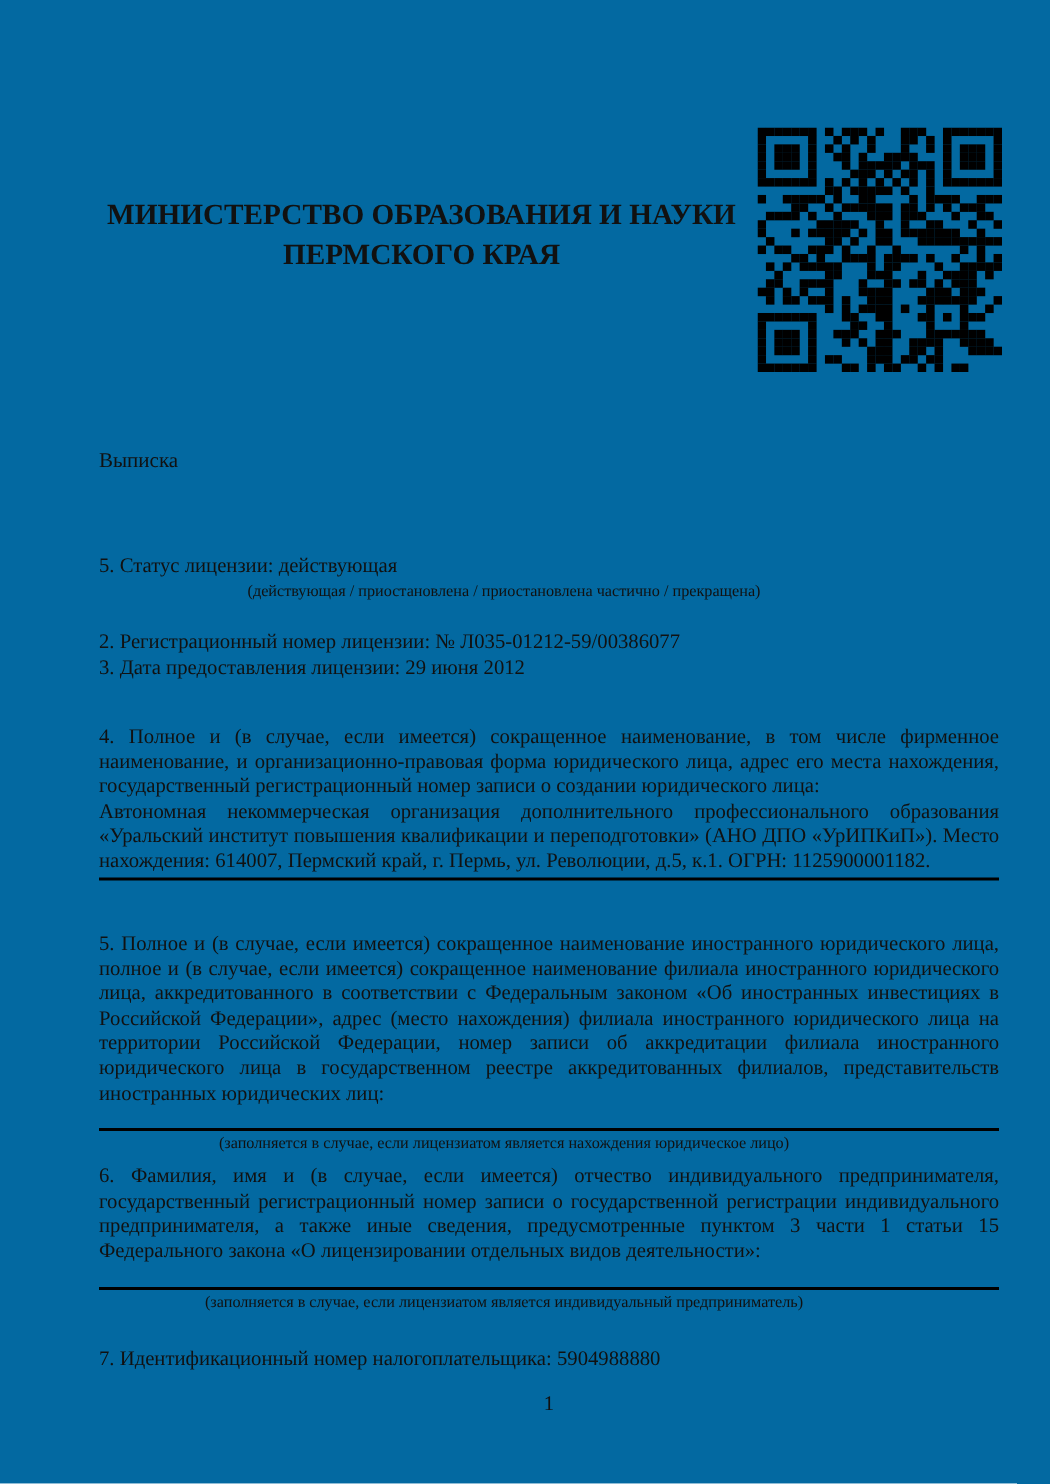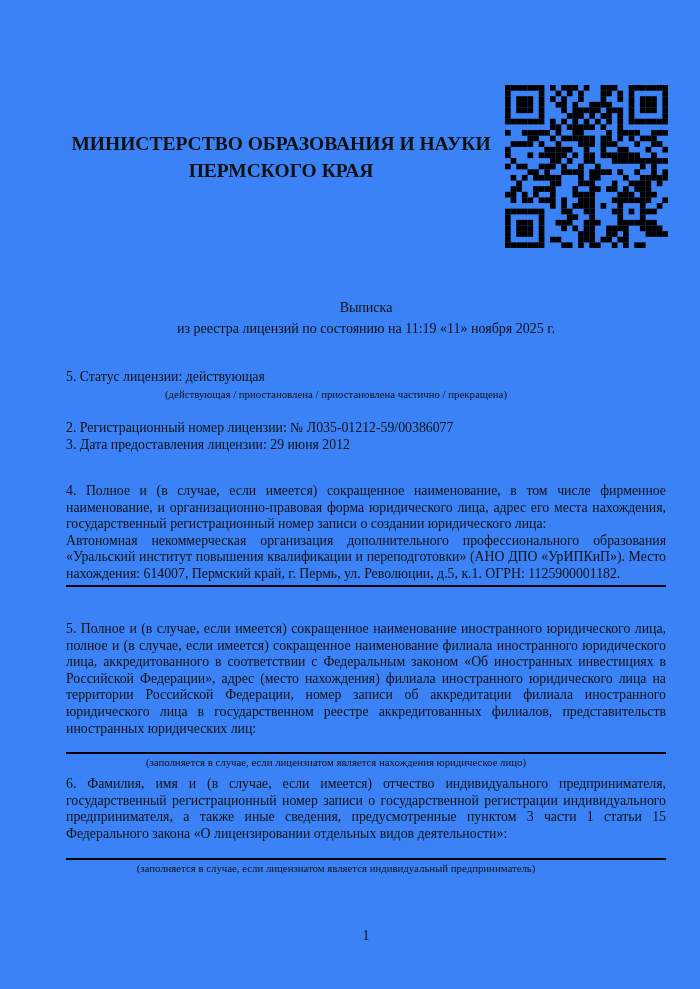--- a/index.html
+++ b/index.html
@@ -1,20 +1,20 @@
 <!DOCTYPE html>
 <html lang="ru"><head>
 <meta charset="utf-8">
 <style>
   html, body { margin: 0; padding: 0; background: #ffffff; }
   .page {
     position: relative;
     width: 700px;
     height: 989px;
-    background: #3b82f6;
+    background: #0369a1;
     font-family: "Liberation Serif", "DejaVu Serif", serif;
     color: #111111;
     overflow: hidden;
   }
   
   .ministry {
     position: absolute;
     left: 66px; top: 130px; width: 430px;
     text-align: center;
   }
@@ -31,21 +31,21 @@
   }
   .qr {
     position: absolute;
     left: 505px; top: 85px;
     width: 163px; height: 163px;
   }
   
   .doc-title {
     position: absolute;
     left: 66px; top: 297px; width: 600px;
-    text-align: center;
+    text-align: left;
     font-size: 14px;
     line-height: 21px;
   }
   
   .item {
     position: absolute;
     left: 66px; width: 600px;
     font-size: 13.8px;
     line-height: 17px;
   }
@@ -519,21 +519,20 @@
       </svg>
   </div>
 
   <div class="ministry">
     <div class="ministry-line">МИНИСТЕРСТВО ОБРАЗОВАНИЯ И НАУКИ</div>
     <div class="ministry-line">ПЕРМСКОГО КРАЯ</div>
   </div>
 
   <div class="doc-title">
     <div>Выписка</div>
-    <div>из реестра лицензий по состоянию на 11:19 «11» ноября 2025 г.</div>
   </div>
 
   <div class="item item-1">
     <div>5. Статус лицензии: действующая</div>
     <div class="small-caption">(действующая / приостановлена / приостановлена частично / прекращена)</div>
   </div>
 
   <div class="item item-2">2. Регистрационный номер лицензии: № Л035-01212-59/00386077</div>
 
   <div class="item item-3">3. Дата предоставления лицензии: 29 июня 2012</div>
@@ -551,16 +550,17 @@
     <div class="small-caption caption-under-rule">(заполняется в случае, если лицензиатом является нахождения юридическое лицо)</div>
   </div>
 
   <div class="item item-6">
     <div class="just">6. Фамилия, имя и (в случае, если имеется) отчество индивидуального предпринимателя, государственный регистрационный номер записи о государственной регистрации индивидуального предпринимателя, а также иные сведения, предусмотренные пунктом 3 части 1 статьи 15 Федерального закона «О лицензировании отдельных видов деятельности»:</div>
     <div class="blank-line-6"></div>
     <div class="fill-rule"></div>
     <div class="small-caption caption-under-rule">(заполняется в случае, если лицензиатом является индивидуальный предприниматель)</div>
   </div>
 
+  <div class="item item-7">7. Идентификационный номер налогоплательщика: 5904988880</div>
 
   <div class="page-number">1</div>
 
 </div>
 
 </body></html>

